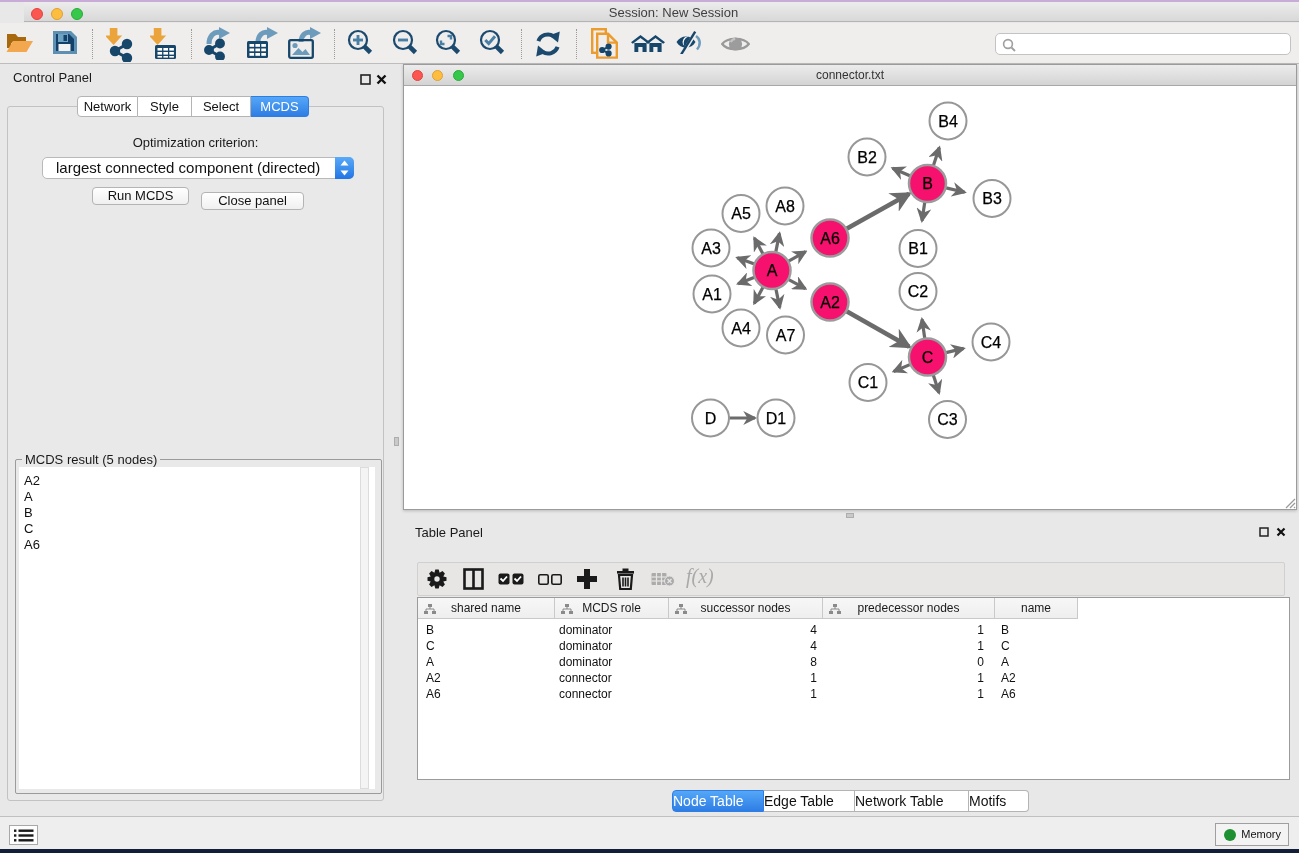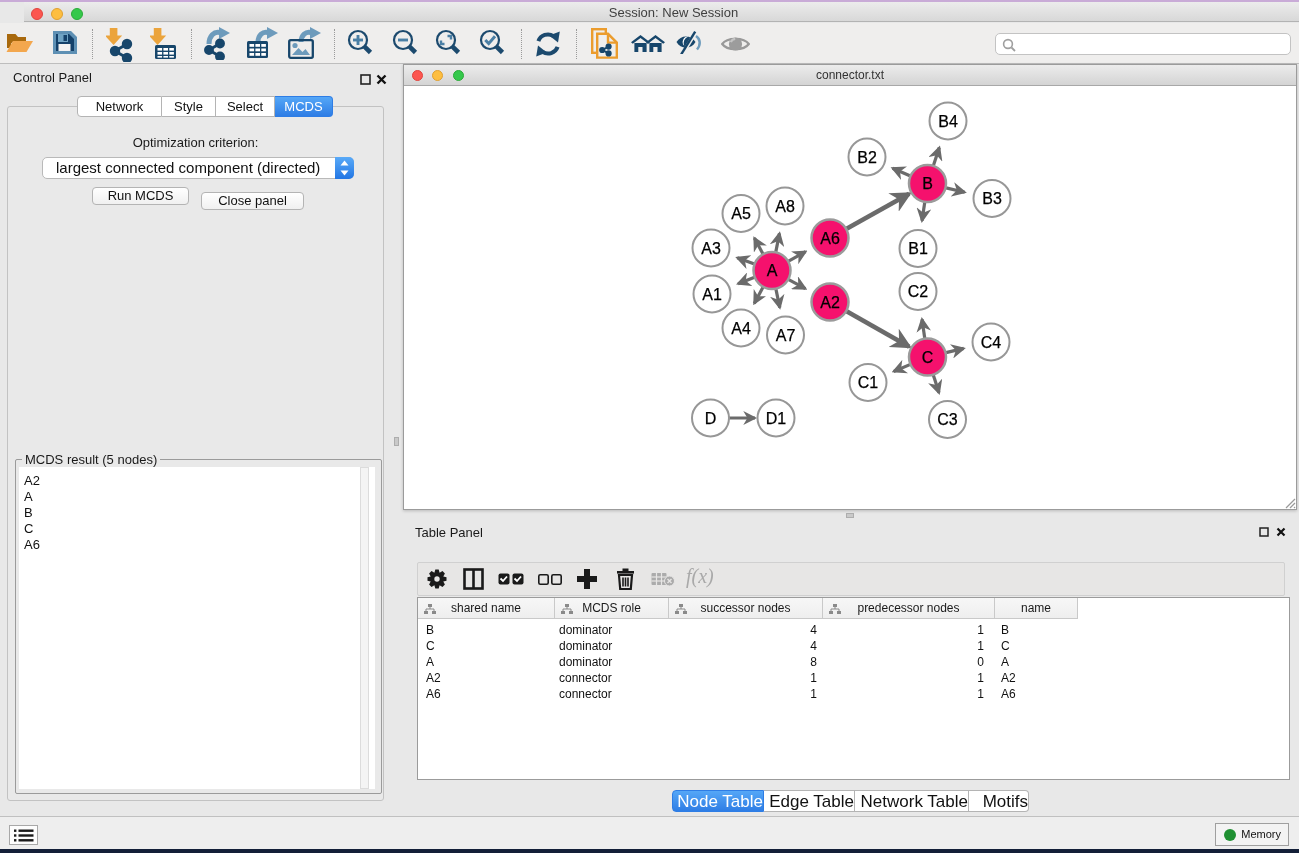--- a/index.html
+++ b/index.html
@@ -71,22 +71,22 @@
 #ttable { position:absolute; left:13px; top:79px; width:873px; height:183px;
   background:#fff; border:1px solid #9b9b9b; }
 #thead { position:absolute; left:0; top:0; width:660px; height:21px; border-right:1px solid #c9c9c9;
   background:linear-gradient(#f7f7f7,#eeeeee); border-bottom:1px solid #c9c9c9; }
 #thead .col { position:absolute; top:0; height:21px; border-right:1px solid #c9c9c9;
   font-size:12px; color:#1a1a1a; text-align:center; line-height:21px; }
 .hico { position:absolute; top:5px; }
 .trow { position:absolute; left:0; width:871px; height:16px; font-size:12px; color:#111; }
 .trow span { position:absolute; top:1px; }
 .btabs { position:absolute; top:272px; left:268px; height:22px; display:flex; }
-.btab { height:22px; font-size:17px; color:#111; background:#fff;
-  border:1px solid #b4b4b4; border-left:none; text-align:right; line-height:21px; }
+.btab { height:22px; font-size:14px; color:#111; background:#fff;
+  border:1px solid #b4b4b4; border-left:none; text-align:left; line-height:21px; }
 .btab.sel { background:linear-gradient(#55a7f7,#2e7de5); color:#fff;
   border-color:#2e7de5; border-radius:4px 0 0 4px; border-left:1px solid #2e7de5; }
 .btab.last { border-radius:0 4px 4px 0; }
 
 #statusbar { left:0; top:816px; width:1299px; height:33px; background:#eeeeee;
   border-top:1px solid #c0c0c0; }
 #listbtn { position:absolute; left:9px; top:8px; width:29px; height:20px;
   background:#fdfdfd; border:1px solid #a8a8a8; }
 #membtn { position:absolute; left:1215px; top:6px; width:74px; height:23px;
   background:#f3f3f3; border:1px solid #9f9f9f; font-size:11px; color:#111;
@@ -257,21 +257,21 @@
 <div class="abs" id="cpanel">
   <div class="hdr">Control Panel</div>
   <svg style="position:absolute;left:360px;top:10px" width="11" height="11" viewBox="0 0 11 11">
     <rect x="1" y="1" width="9" height="9" fill="none" stroke="#222" stroke-width="1.6"></rect>
   </svg>
   <svg style="position:absolute;left:376px;top:10px" width="11" height="11" viewBox="0 0 11 11">
     <path d="M1.5,1.5 L9.5,9.5 M9.5,1.5 L1.5,9.5" stroke="#111" stroke-width="2.4"></path>
   </svg>
   <div class="content"></div>
   <div class="tabrow">
-    <div class="tab first" style="width:85px;">Network</div>
+    <div class="tab first" style="width:61px;">Network</div>
     <div class="tab" style="width:54px;">Style</div>
     <div class="tab" style="width:59px;">Select</div>
     <div class="tab sel" style="width:58px;">MCDS</div>
   </div>
   <div id="optlabel">Optimization criterion:</div>
   <div id="dropdown">largest connected component (directed)
     <div class="stepper">
       <svg width="19" height="22" viewBox="0 0 19 22">
         <path d="M9.5,3.5 L13.5,8.5 H5.5 z" fill="#fff"></path>
         <path d="M9.5,18.5 L5.5,13.5 H13.5 z" fill="#fff"></path>

